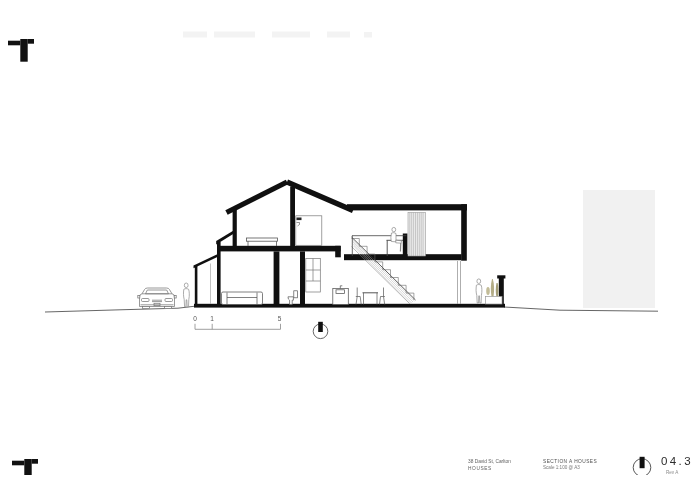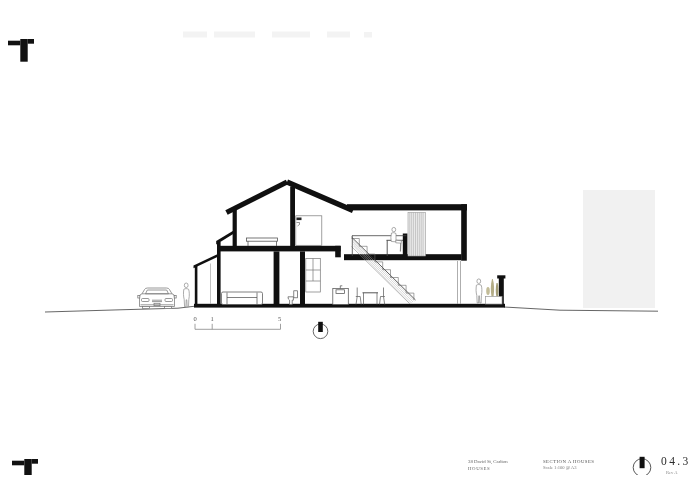--- a/index.html
+++ b/index.html
@@ -1,18 +1,18 @@
 <!DOCTYPE html>
 <html><head>
 <meta charset="utf-8">
 <style>
   html,body{margin:0;padding:0;background:#fff;}
   #sheet{
     position:relative;width:700px;height:475px;background:#ffffff;overflow:hidden;
-    font-family:Liberation Serif, serif;
+    font-family:Liberation Sans, sans-serif;
     border-radius:20px;
   }
   svg{position:absolute;left:0;top:0;}
   .txt{position:absolute;white-space:nowrap;color:#222;}
   .scaled{transform-origin:0 0;}
   .firm{font-size:10px;font-weight:bold;letter-spacing:2.1px;color:#1c1c1c;transform:scale(.55);}
   .addr{font-size:8px;color:#a9a9a9;letter-spacing:.3px;transform:scale(.48);}
   .proj1{font-size:9.6px;color:#5f5f5f;transform:scale(.5);}
   .proj2{font-size:9.6px;color:#5f5f5f;letter-spacing:1.2px;transform:scale(.5);}
   .date{font-size:8.8px;color:#8a8a8a;transform:scale(.5);}

